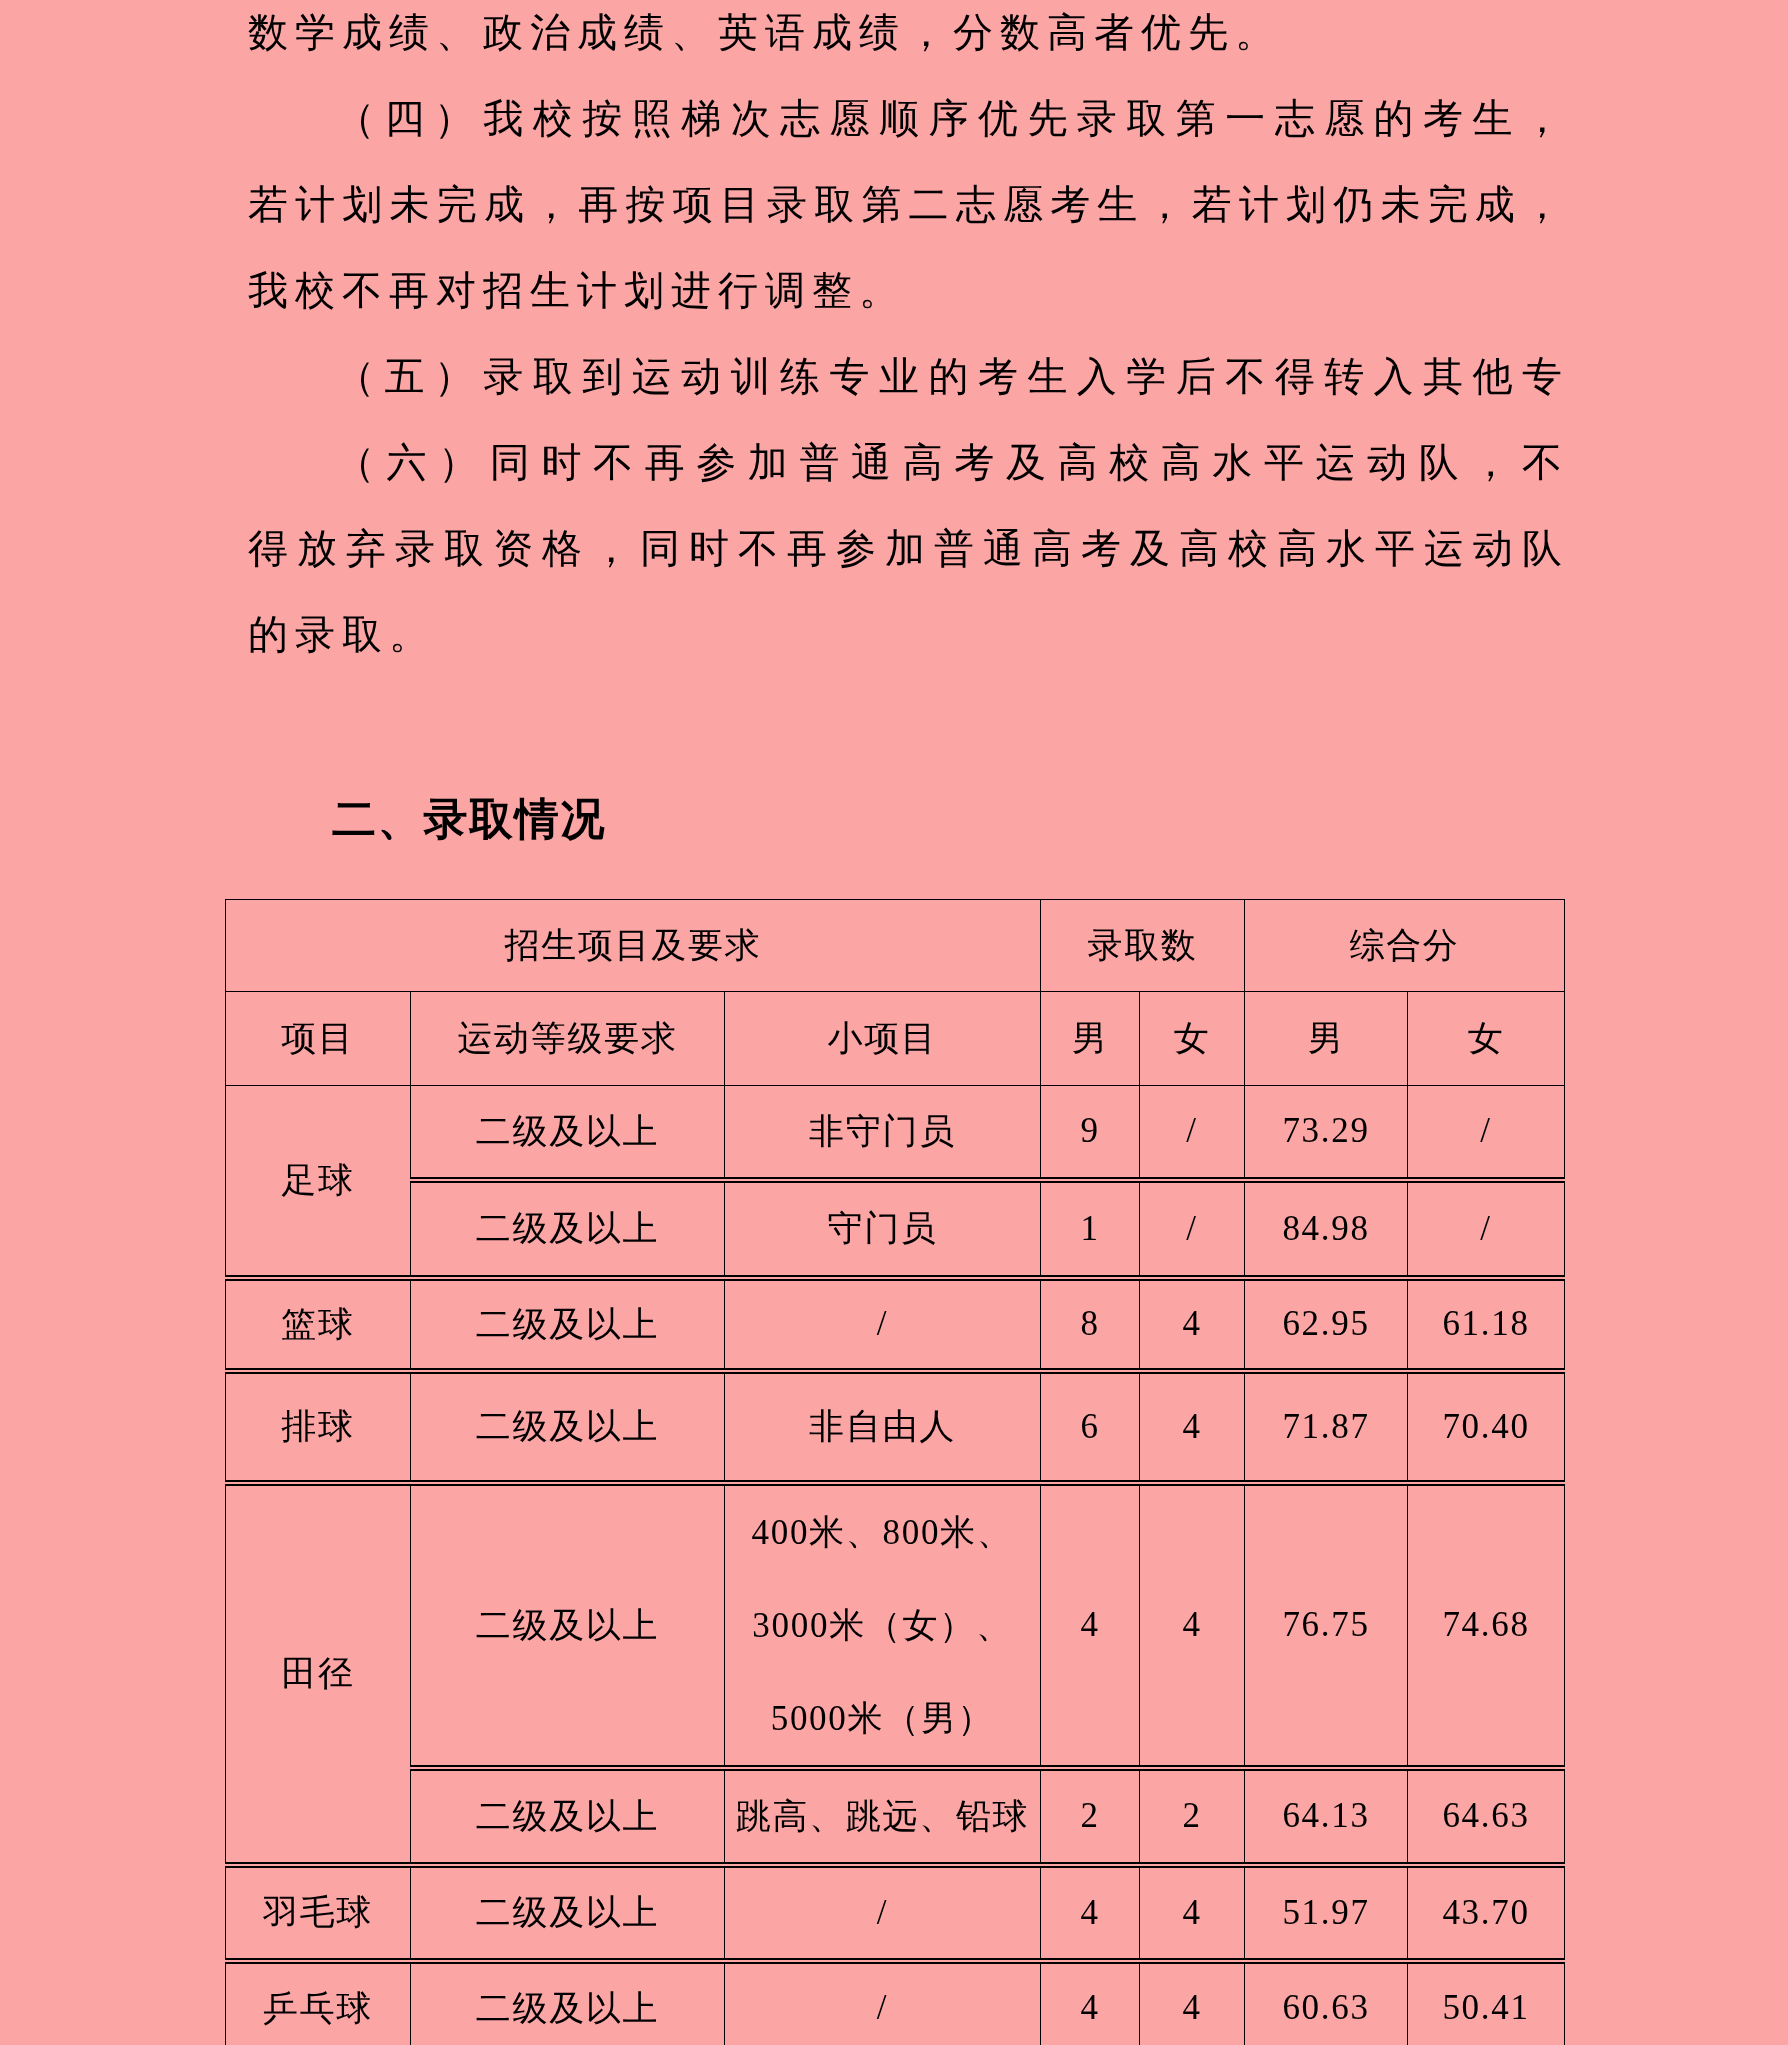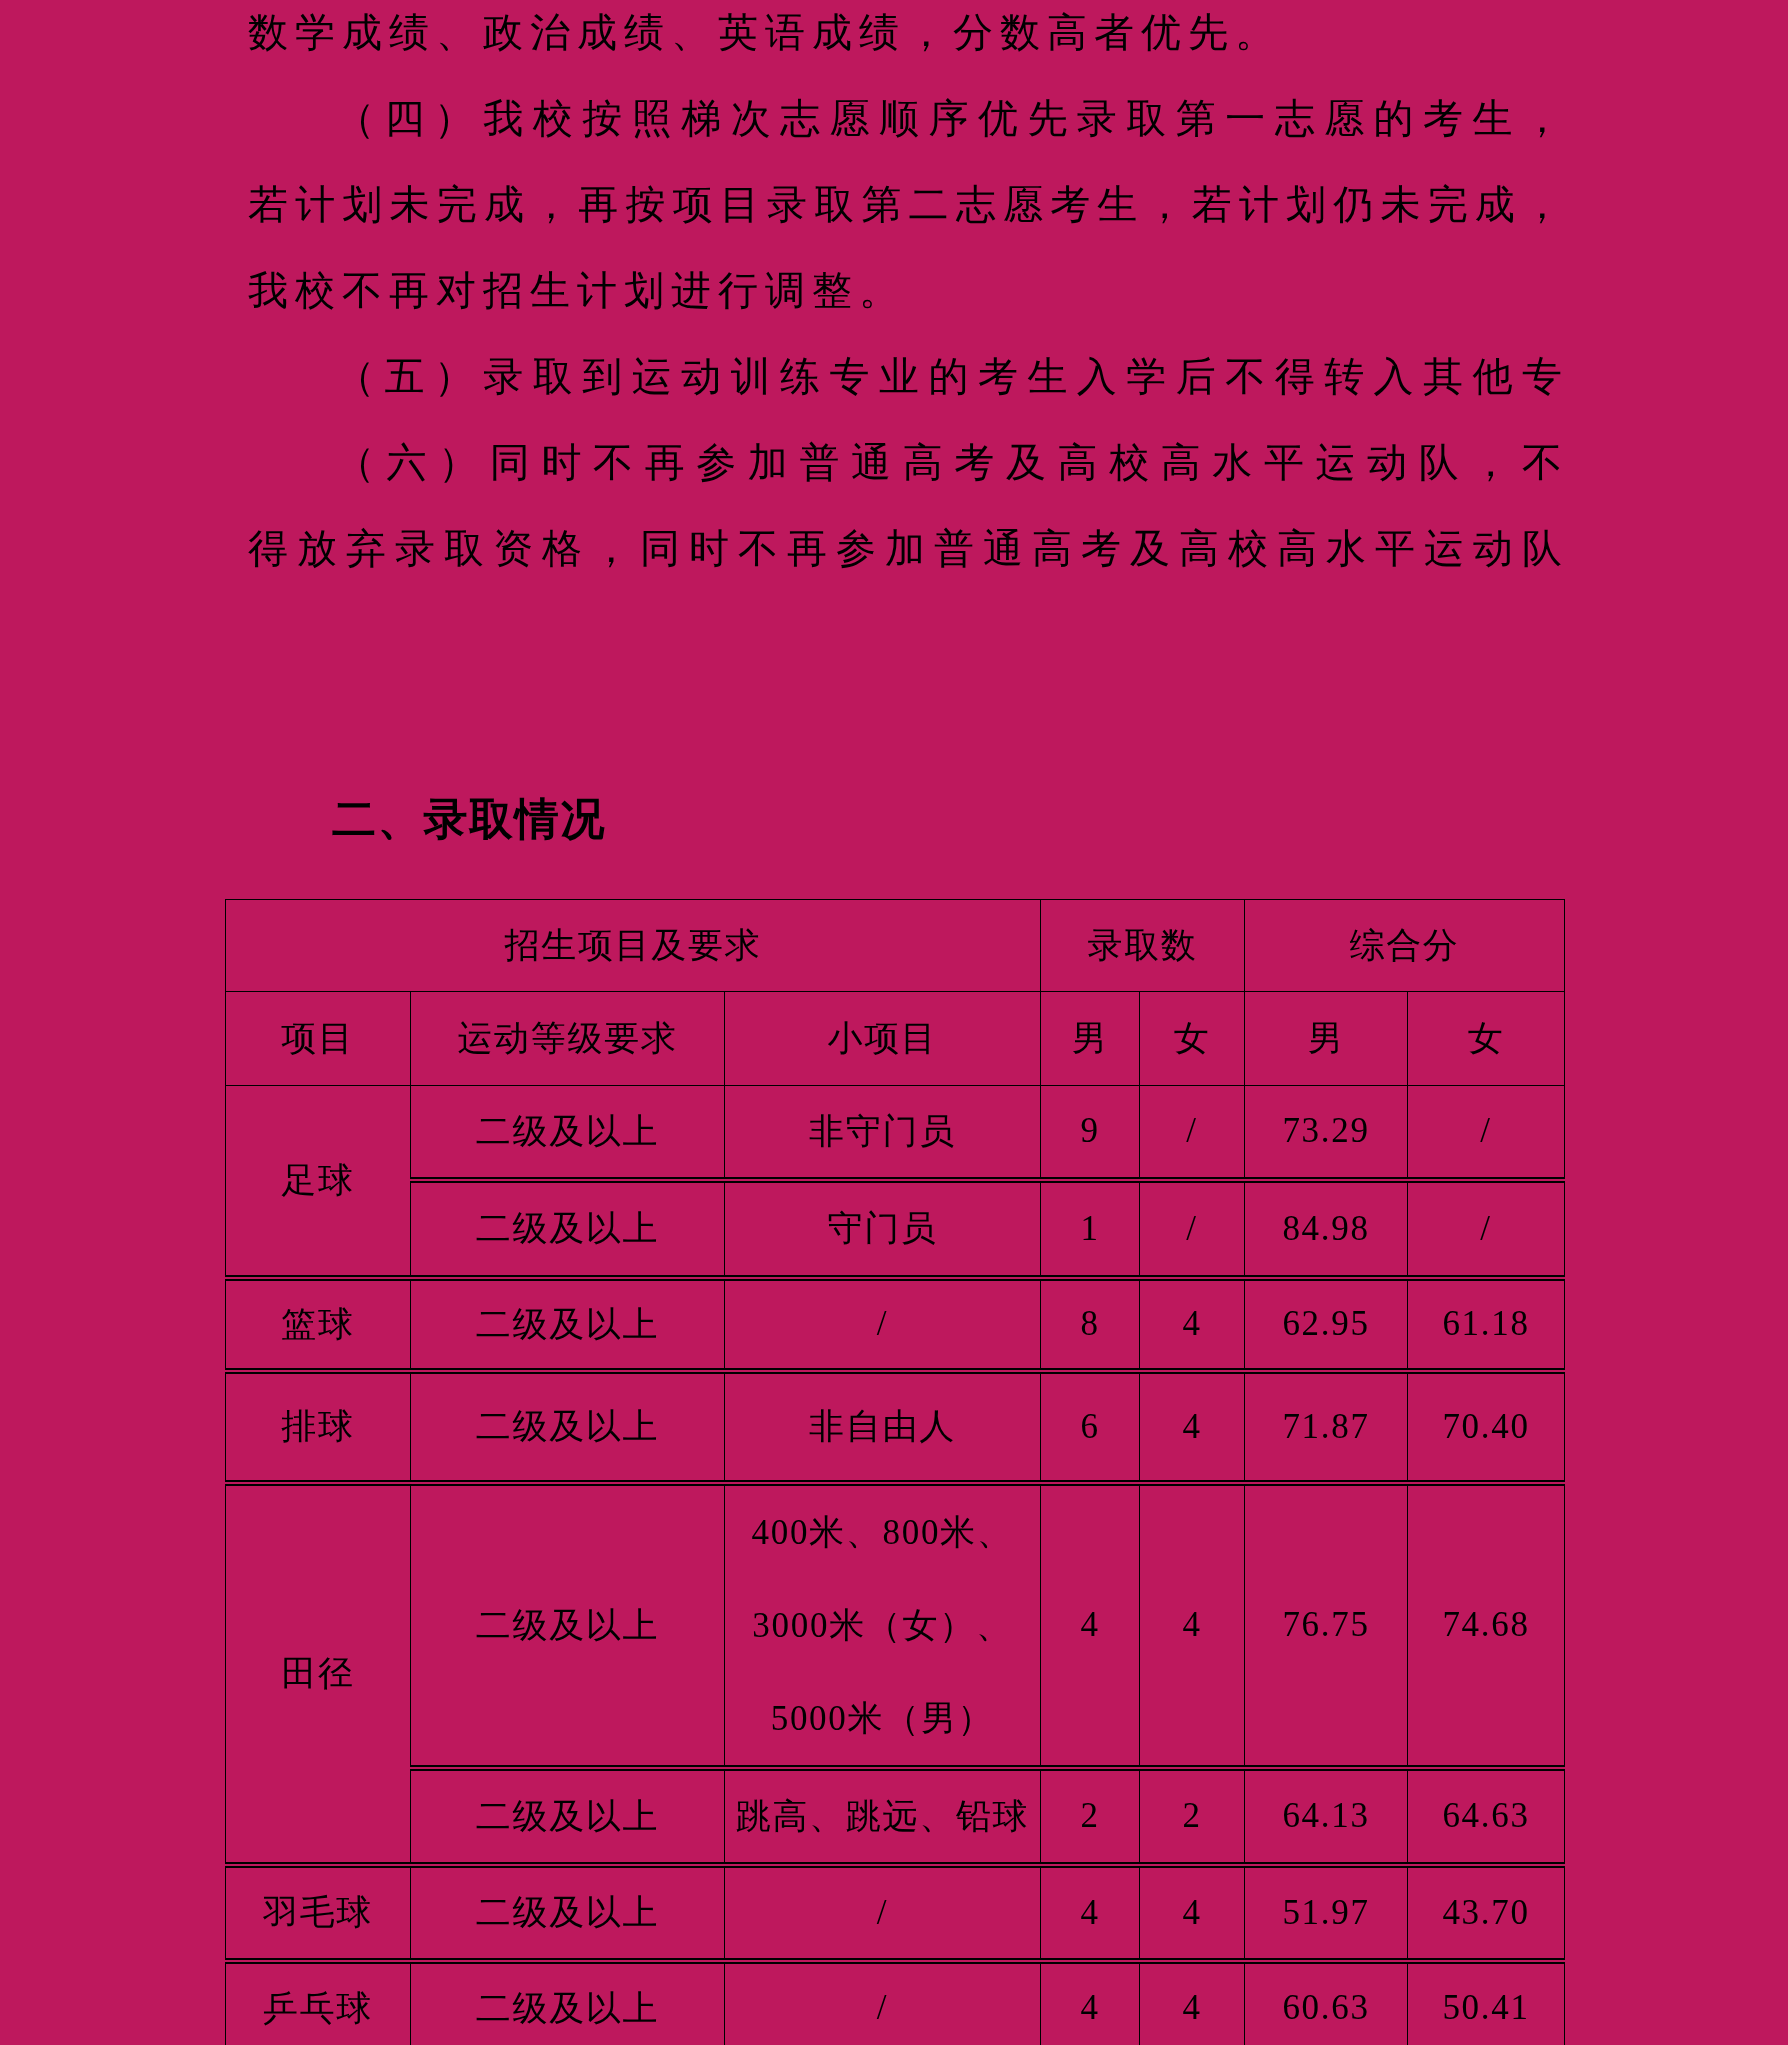--- a/index.html
+++ b/index.html
@@ -1,20 +1,20 @@
 <!DOCTYPE html>
 <html style="font-size:14px"><head>
 <meta charset="utf-8">
 <style>
   html, body { margin: 0; padding: 0; background: #ffffff; }
   .page {
     position: relative;
     width: 1789px;
     height: 2046px;
-    background: #be185d;
+    background: #fca5a5;
     color: #000000;
     font-family: "Liberation Serif", "DejaVu Serif", serif;
     overflow: hidden;
   }
   .text-block {
     position: absolute;
     left: 248px;
     top: -10.5px;
     width: 1321px;
   }
@@ -77,20 +77,21 @@
 
 <div class="page">
   <div class="text-block">
       <div class="tline">数学成绩、政治成绩、英语成绩，分数高者优先。</div>
       <div class="tline indent fill">（四）我校按照梯次志愿顺序优先录取第一志愿的考生，</div>
       <div class="tline fill">若计划未完成，再按项目录取第二志愿考生，若计划仍未完成，</div>
       <div class="tline">我校不再对招生计划进行调整。</div>
       <div class="tline indent fill">（五）录取到运动训练专业的考生入学后不得转入其他专</div>
       <div class="tline indent fill">（六）同时不再参加普通高考及高校高水平运动队，不</div>
       <div class="tline fill">得放弃录取资格，同时不再参加普通高考及高校高水平运动队</div>
+      <div class="tline">的录取。</div>
     </div>
   <h2 class="section-heading">二、录取情况</h2>
   <table class="admission-table">
     <colgroup>
         <col style="width: 185px;">
         <col style="width: 314px;">
         <col style="width: 316px;">
         <col style="width: 99px;">
         <col style="width: 105px;">
         <col style="width: 163px;">

